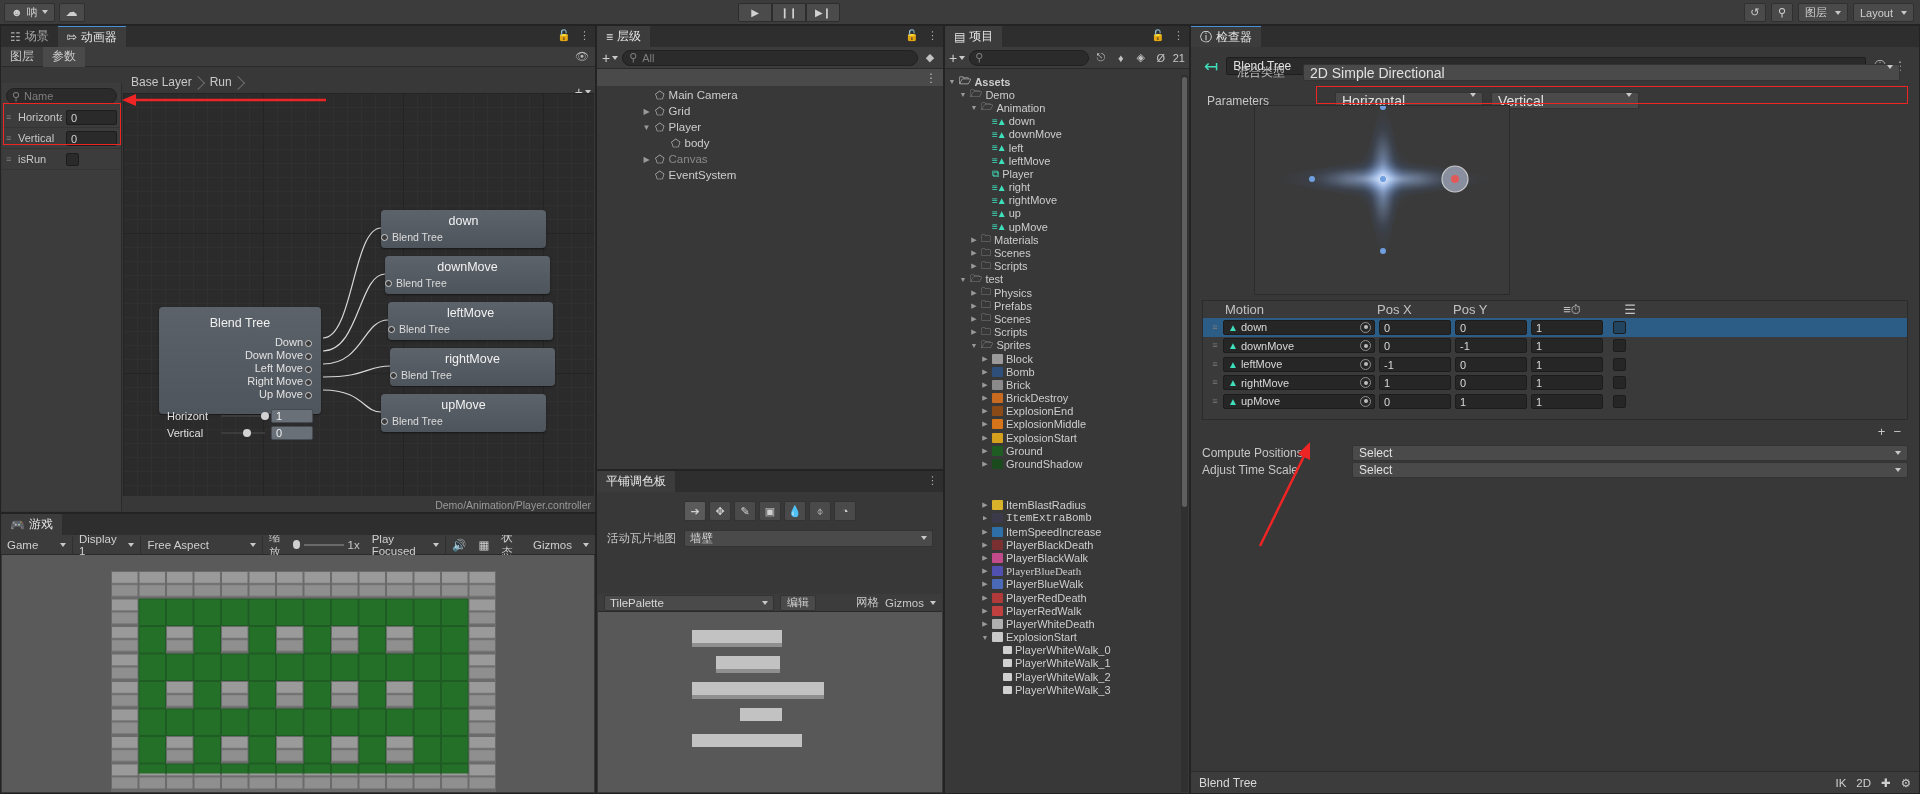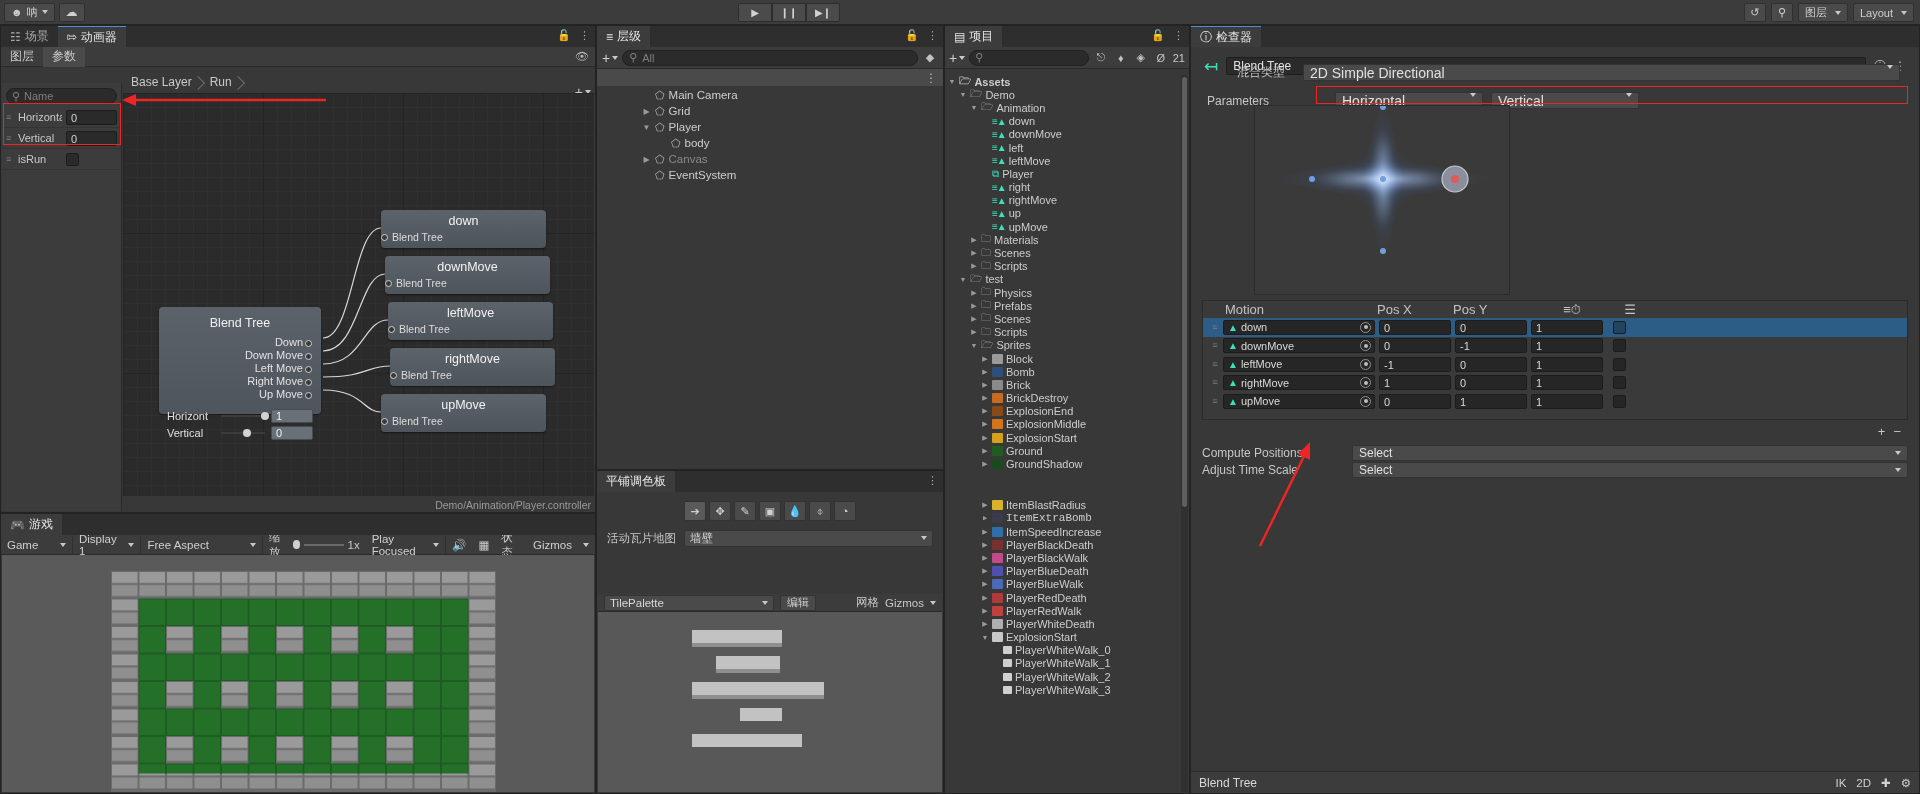--- a/index.html
+++ b/index.html
@@ -745,21 +745,21 @@
         <div class="pt-row" style="padding-left: 35px;">
           <span class="pt-tw">▶</span>
           <span class="spr" style="background: rgb(122, 48, 48); display: inline-block;"></span>
           <span>PlayerBlackDeath</span>
         </div>
         <div class="pt-row" style="padding-left: 35px;">
           <span class="pt-tw">▶</span>
           <span class="spr" style="background: rgb(192, 74, 138); display: inline-block;"></span>
           <span>PlayerBlackWalk</span>
         </div>
-        <div class="pt-row" style="padding-left: 35px;">
+        <div class="pt-row" style="padding-left: 35px; font-family: Liberation Serif, serif;">
           <span class="pt-tw">▶</span>
           <span class="spr" style="background: rgb(80, 80, 176); display: inline-block;"></span>
           <span>PlayerBlueDeath</span>
         </div>
         <div class="pt-row" style="padding-left: 35px;">
           <span class="pt-tw">▶</span>
           <span class="spr" style="background: rgb(74, 106, 184); display: inline-block;"></span>
           <span>PlayerBlueWalk</span>
         </div>
         <div class="pt-row" style="padding-left: 35px;">

